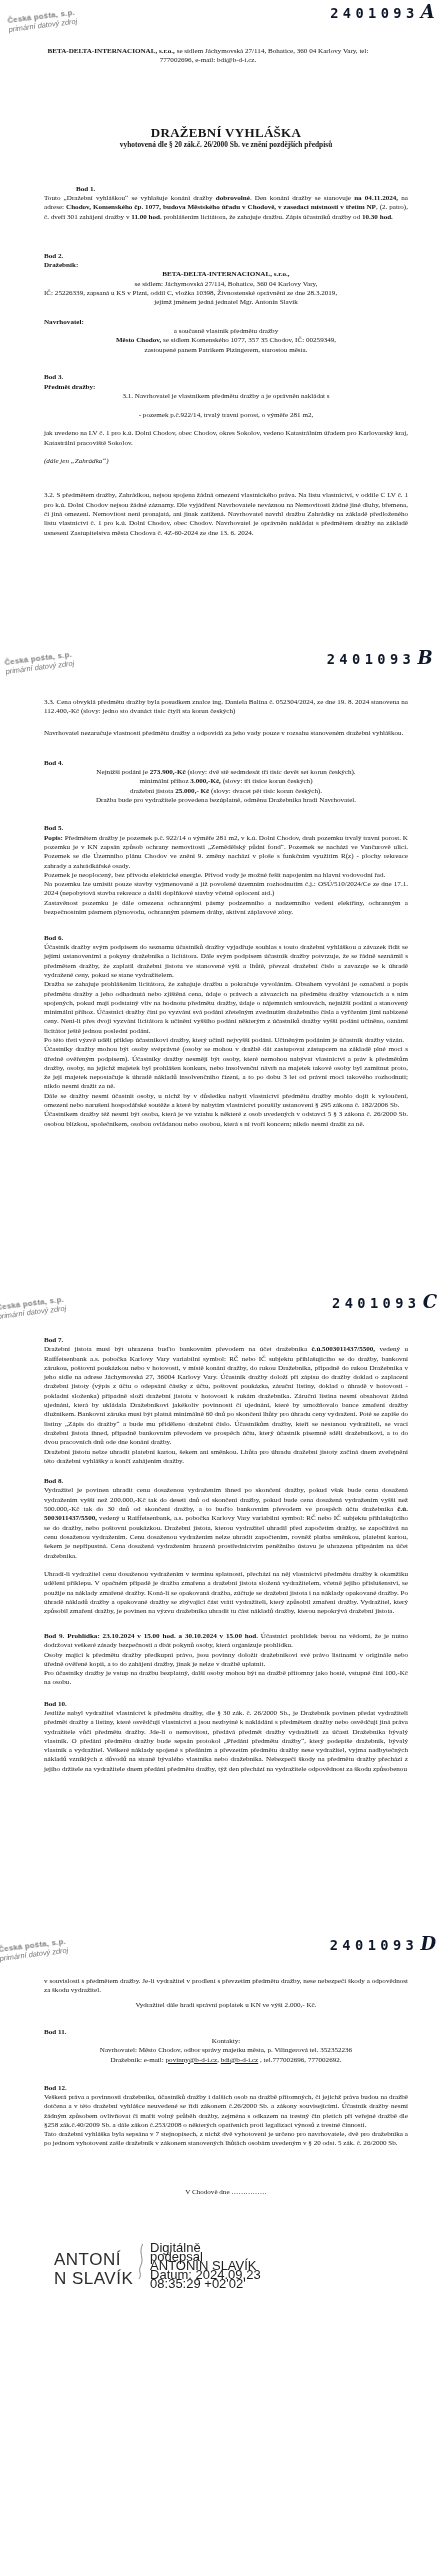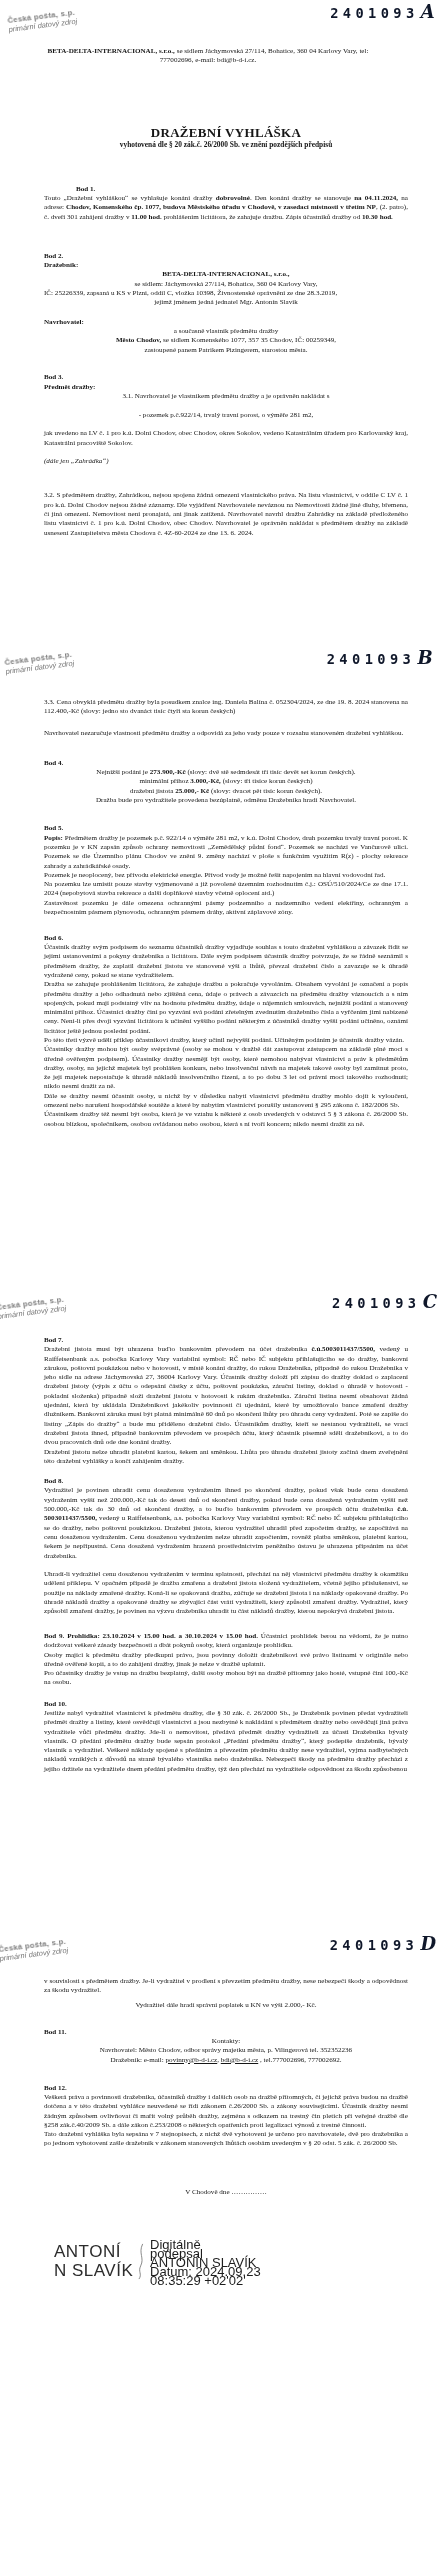--- a/index.html
+++ b/index.html
@@ -33,21 +33,21 @@
     position:absolute;font-family:"DejaVu Sans Mono", monospace;font-weight:bold;
     font-size:13.7px;letter-spacing:4.4px;color:#0f172a;white-space:nowrap;
   }
   .docnum .letter{font-family:"DejaVu Serif", serif;font-style:italic;font-size:18px;letter-spacing:0;margin-left:2.2px;}
   .page-a .stamp{left:6.6px;top:16.4px;}   .page-a .docnum{right:14.2px;top:6.6px;}
   .page-b .stamp{left:4.4px;top:14.2px;}    .page-b .docnum{right:16.4px;top:8.8px;}
   .page-c .stamp{left:-4.4px;top:15.3px;}   .page-c .docnum{right:12px;top:8.8px;text-align:right;}
   .page-d .stamp{left:-2.2px;top:13px;}   .page-d .docnum{right:13px;top:6.6px;}
   
   .sig-area{position:absolute;left:44px;right:38px;top:302px;}
-  .digsig{display:flex;align-items:center;gap:4px;margin-left:10px;width:241px;}
+  .digsig{display:flex;align-items:flex-end;gap:4px;margin-left:10px;width:241px;}
   .digsig-name{
     font-family:"Liberation Sans", sans-serif;font-size:17px;line-height:19px;
     color:#2c2c2c;letter-spacing:0.5px;white-space:nowrap;
   }
   .digsig-meta{
     font-family:Liberation Sans, sans-serif;font-size:13px;line-height:9px;
     color:#1d1d1d;padding-top:3.3px;white-space:nowrap;
   }
   .squiggle{margin-top:1.1px;flex:0 0 auto;}
   .sig-cols{display:flex;justify-content:space-between;margin-top:7.7px;}

